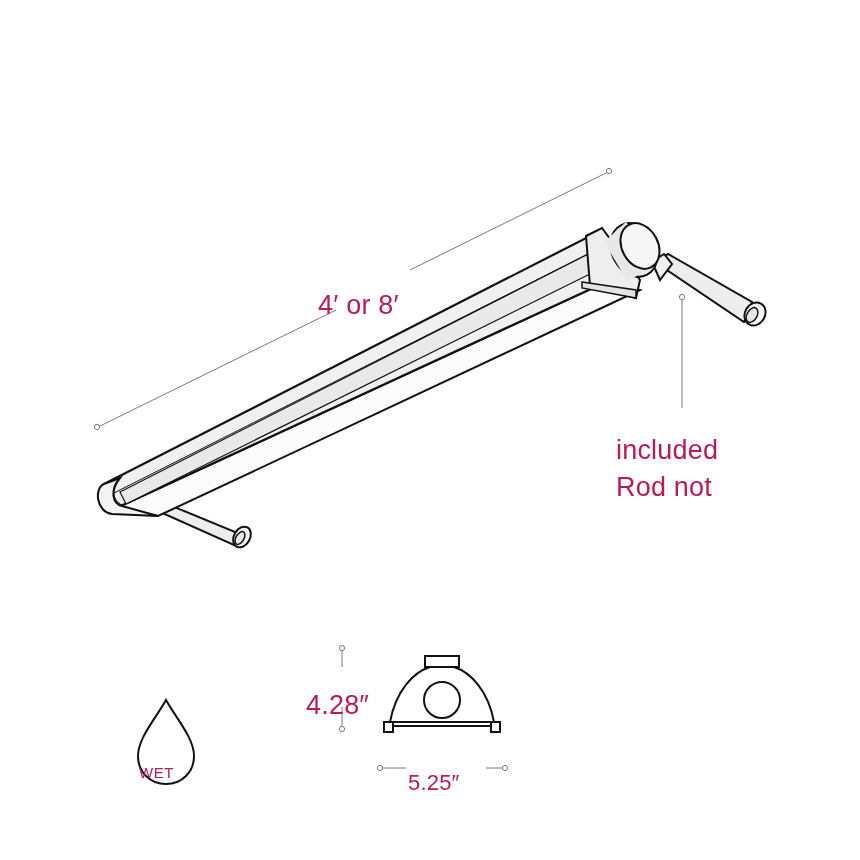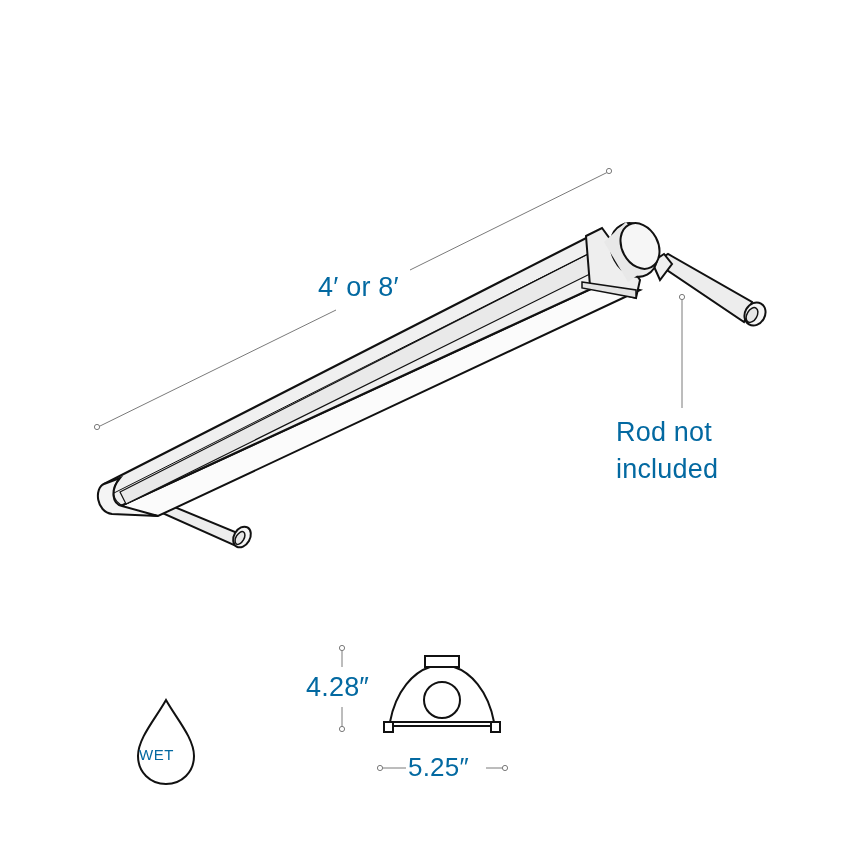--- a/index.html
+++ b/index.html
@@ -1,23 +1,23 @@
 <!DOCTYPE html>
 <html><head>
 <meta charset="utf-8">
 <style>
   html, body { margin: 0; padding: 0; background: #ffffff; }
   body { width: 860px; height: 860px; position: relative; overflow: hidden;
          font-family: "Liberation Sans", "DejaVu Sans", sans-serif; color: #111111; }
   .canvas { position: absolute; left: 0; top: 0; width: 860px; height: 860px; }
-  .label { position: absolute; white-space: nowrap; color: #0369a1; letter-spacing: 0.2px; }
+  .label { position: absolute; white-space: nowrap; color: #be185d; letter-spacing: 0.2px; margin-top: 18px; }
   .length-label { left: 318px; top: 272px; font-size: 27px; }
   .rod-label { left: 616px; top: 414px; font-size: 27px; line-height: 37px; }
   .height-label { left: 306px; top: 672px; font-size: 27px; }
-  .width-label { left: 408px; top: 752px; font-size: 26px; }
+  .width-label { left: 408px; top: 752px; font-size: 22px; }
   .wet-label { left: 139px; top: 746px; font-size: 15px; letter-spacing: 0.5px; }
 </style>
 </head>
 <body>
 
 <div class="canvas">
   <svg width="860" height="860" viewBox="0 0 860 860">
 
     <g stroke="#7a7a7a" stroke-width="1" fill="#fff">
       <line x1="98" y1="427" x2="336" y2="310"></line>
@@ -87,19 +87,19 @@
       <circle cx="505" cy="768" r="2.6"></circle>
     </g>
 
     <g>
       <path d="M166 700 C156 718 138 738 138 756 C138 772 150 784 166 784 C182 784 194 772 194 756 C194 738 176 718 166 700 Z" fill="#ffffff" stroke="#111" stroke-width="2"></path>
     </g>
   </svg>
 
   <div class="label length-label">4′ or 8′</div>
   <div class="label rod-label">
+    <div>included</div>
     <div>Rod not</div>
-    <div>included</div>
   </div>
   <div class="label height-label">4.28″</div>
   <div class="label width-label">5.25″</div>
   <div class="label wet-label">WET</div>
 </div>
 
 </body></html>

